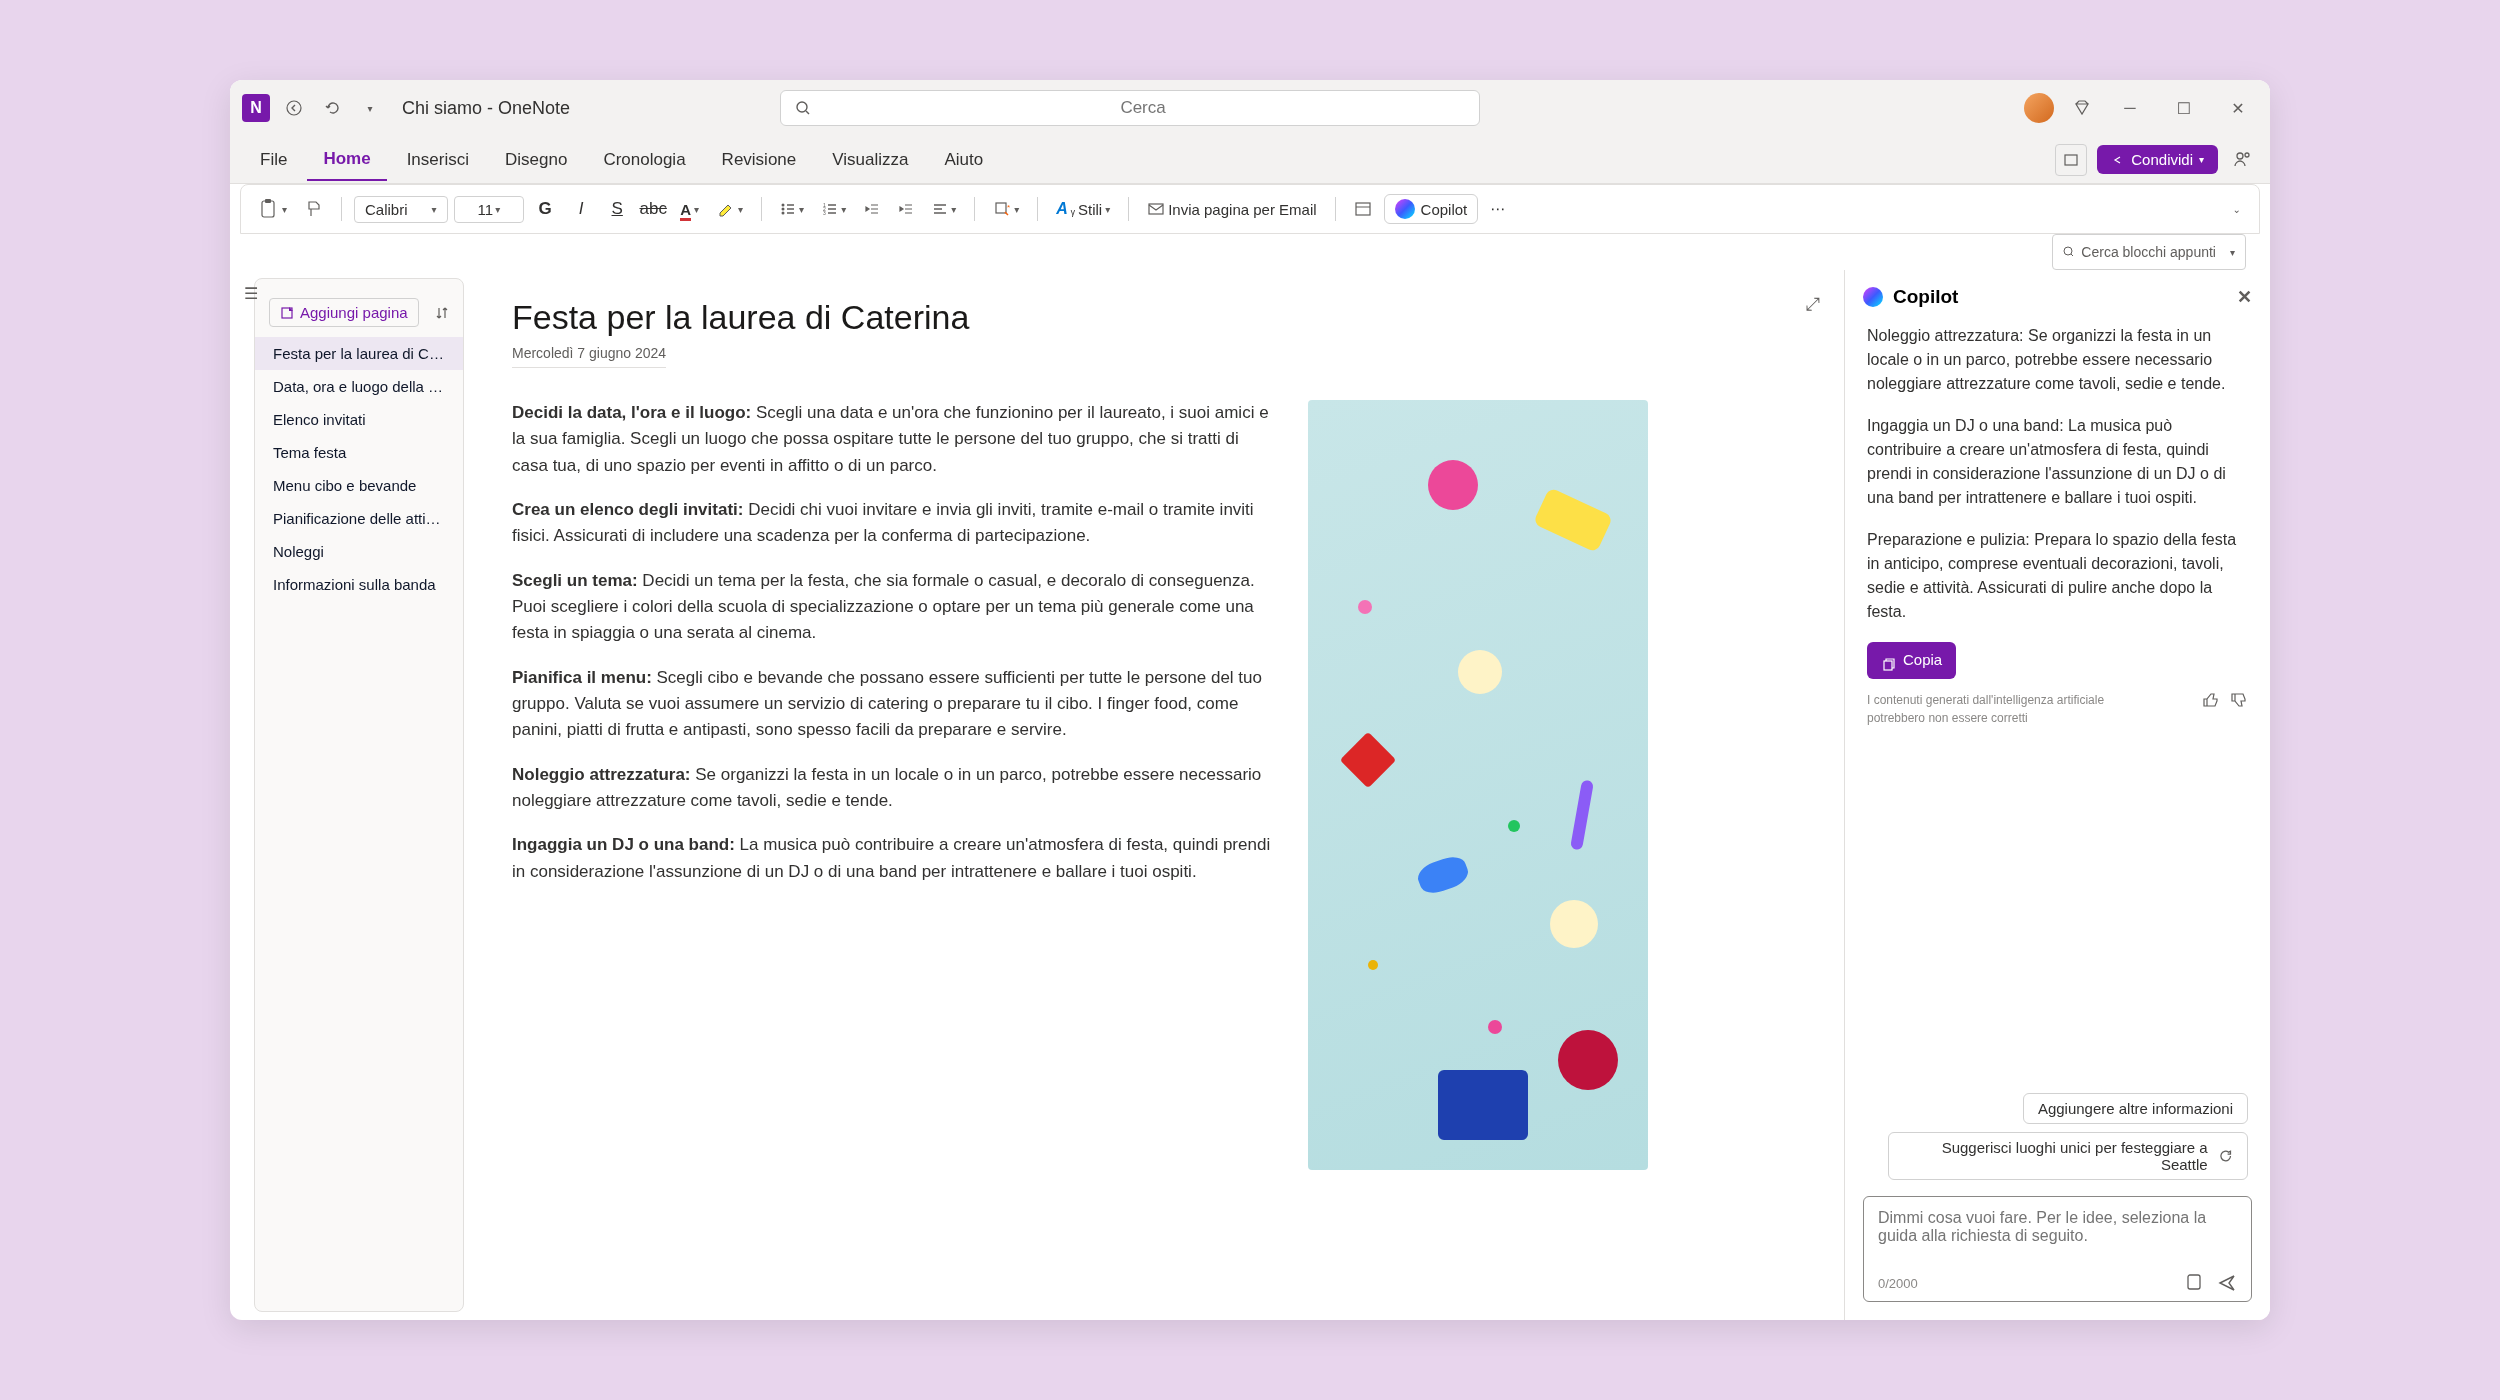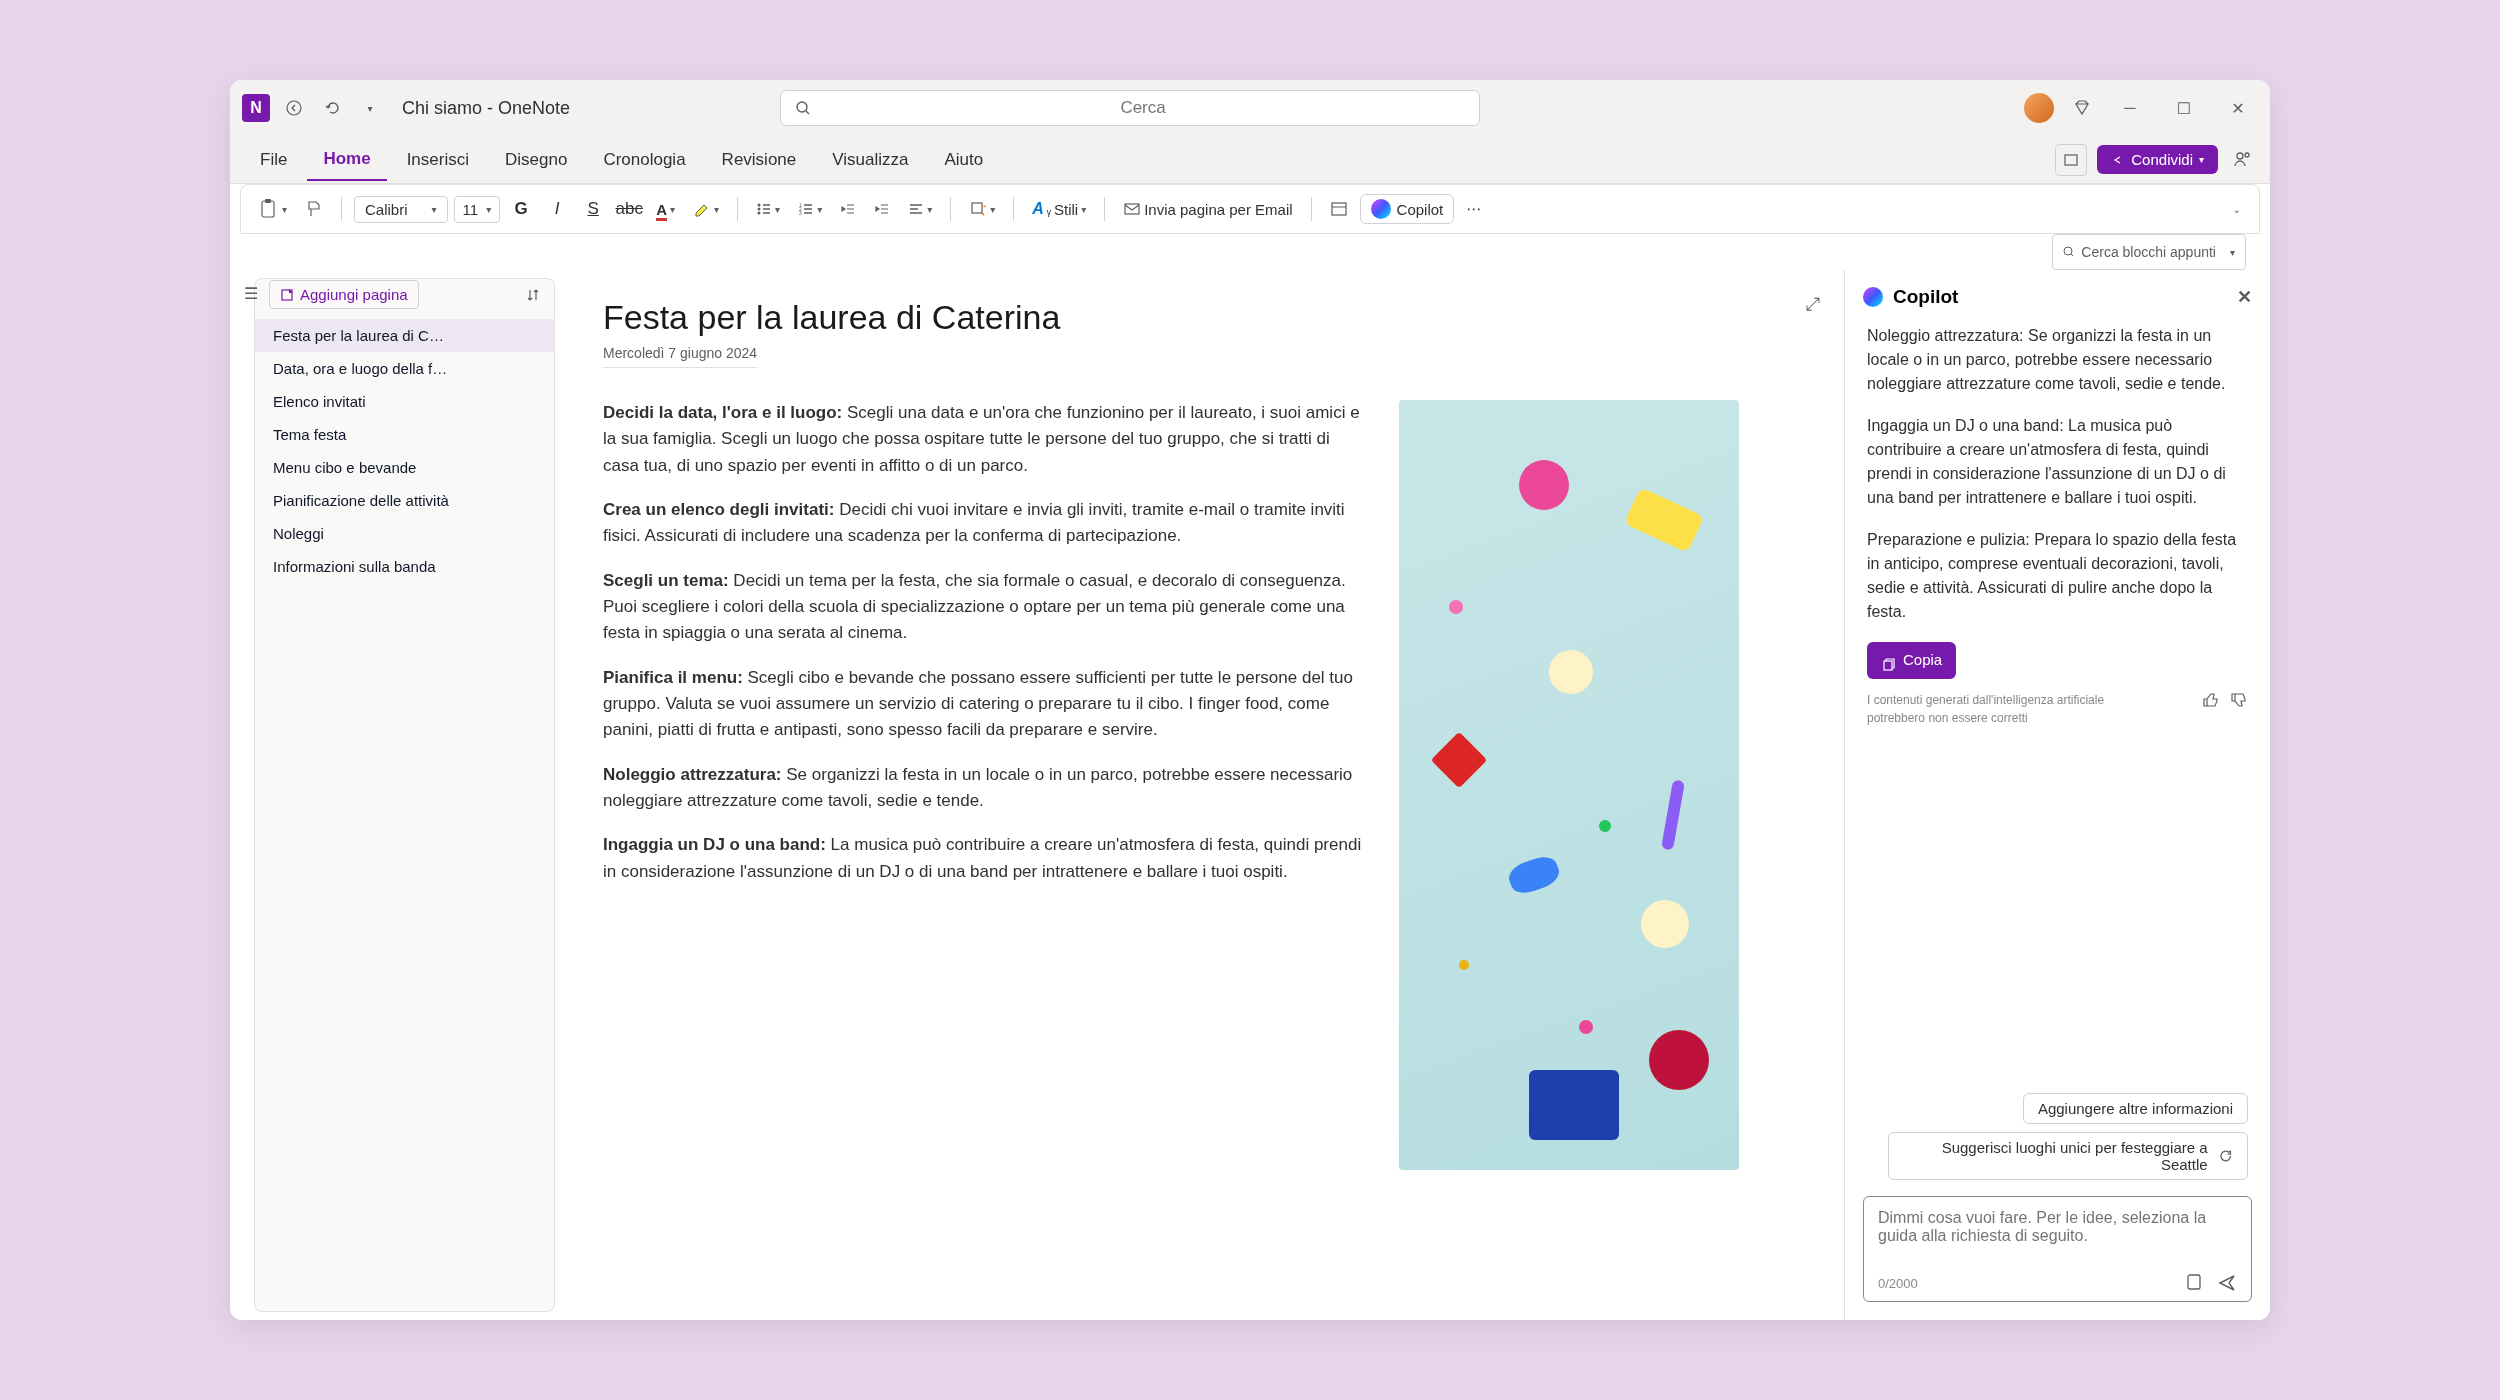--- a/index.html
+++ b/index.html
@@ -19,31 +19,31 @@
 .tab { padding: 10px 16px; font-size: 17px; color: #323130; cursor: pointer; }
 .tab.active { color: #7719aa; font-weight: 600; border-bottom: 2px solid #7719aa; }
 .tb-actions { margin-left: auto; display: flex; align-items: center; gap: 10px; }
 .share-btn { background: #7719aa; color: #fff; padding: 6px 14px; border-radius: 6px; font-size: 15px; display: flex; align-items: center; gap: 6px; }
 .btn-outline { width: 32px; height: 32px; border: 1px solid #d1d1d1; border-radius: 4px; display: flex; align-items: center; justify-content: center; }
 
 .ribbon { height: 50px; background: #fff; border: 1px solid #e1dfdd; border-radius: 8px 8px 0 0; margin: 0 10px; display: flex; align-items: center; padding: 0 12px; gap: 6px; font-size: 15px; color: #323130; }
 .ribbon .sep { width: 1px; height: 24px; background: #d1d1d1; margin: 0 6px; }
 .rb-btn { padding: 4px 6px; display: flex; align-items: center; gap: 3px; cursor: pointer; border-radius: 4px; }
 .font-select { border: 1px solid #d1d1d1; border-radius: 4px; padding: 4px 10px; font-size: 15px; display: flex; align-items: center; gap: 24px; }
-.size-select { border: 1px solid #d1d1d1; border-radius: 4px; padding: 4px 8px; font-size: 15px; display: flex; align-items: center; gap: 8px; }
+.size-select { border: 1px solid #d1d1d1; border-radius: 4px; padding: 4px 23px; font-size: 15px; display: flex; align-items: center; gap: 2px; }
 .fmt-btn { width: 30px; height: 30px; display: flex; align-items: center; justify-content: center; font-size: 17px; border-radius: 4px; cursor: pointer; }
 .copilot-rb { border: 1px solid #d1d1d1; border-radius: 6px; padding: 4px 10px; display: flex; align-items: center; gap: 6px; }
 .copilot-logo { width: 20px; height: 20px; background: linear-gradient(135deg, #e040fb, #3d5afe, #00e5ff); border-radius: 50%; }
 
 .subbar { height: 36px; display: flex; align-items: center; padding: 0 24px; justify-content: flex-end; }
 .sub-search { border: 1px solid #d1d1d1; border-radius: 4px; padding: 9px 10px; font-size: 14px; display: flex; align-items: center; gap: 6px; color: #605e5c; }
 .hamburger { position: absolute; left: 14px; top: 204px; color: #605e5c; font-size: 16px; }
 
 .content { flex: 1; display: flex; overflow: hidden; }
-.page-list { width: 301px; background: #faf9f8; border: 1px solid #e1dfdd; border-radius: 8px; margin: 8px 0 8px 24px; padding: 1px 0; display: flex; flex-direction: column; }
+.page-list { width: 210px; background: #faf9f8; border: 1px solid #e1dfdd; border-radius: 8px; margin: 8px 0 8px 24px; padding: 19px 0; display: flex; flex-direction: column; }
 .pl-header { display: flex; align-items: center; padding: 0 14px 10px; }
 .add-page { border: 1px solid #d1d1d1; border-radius: 4px; padding: 5px 10px; color: #7719aa; font-size: 15px; display: flex; align-items: center; gap: 6px; cursor: pointer; }
 .sort-btn { margin-left: auto; color: #605e5c; }
 .pl-item { padding: 8px 18px; font-size: 15px; color: #0f172a; cursor: pointer; white-space: nowrap; overflow: hidden; text-overflow: ellipsis; }
 .pl-item.active { background: #ede7f2; }
 
 .page-body { flex: 1; padding: 28px 48px; overflow-y: auto; position: relative; }
 .page-title { font-size: 34px; color: #1b1a19; font-weight: 400; margin-bottom: 8px; }
 .page-date { font-size: 14px; color: #605e5c; margin-bottom: 32px; border-bottom: 1px solid #e1dfdd; padding-bottom: 6px; width: fit-content; }
 .page-content { display: flex; gap: 36px; }

